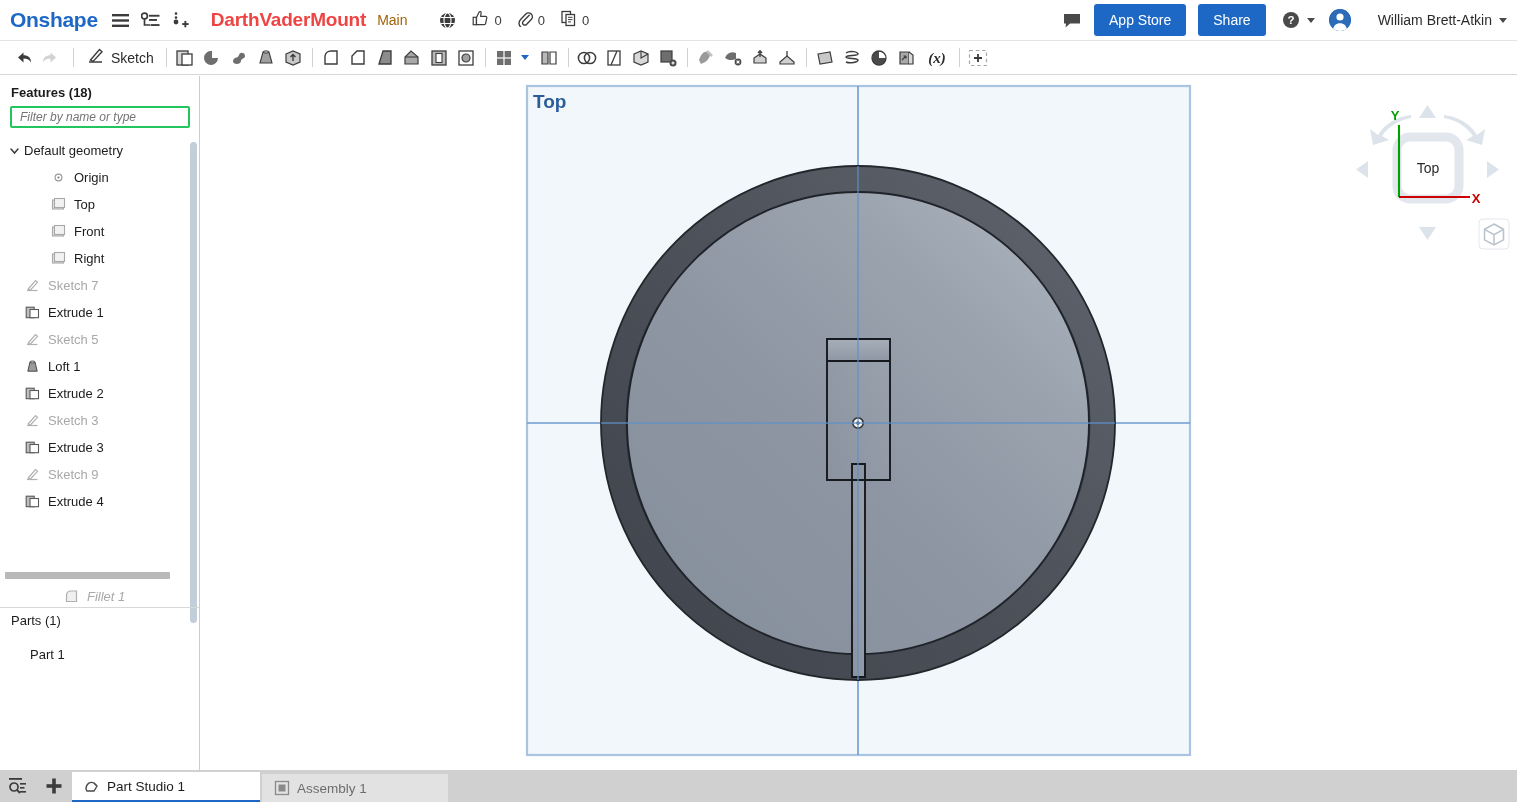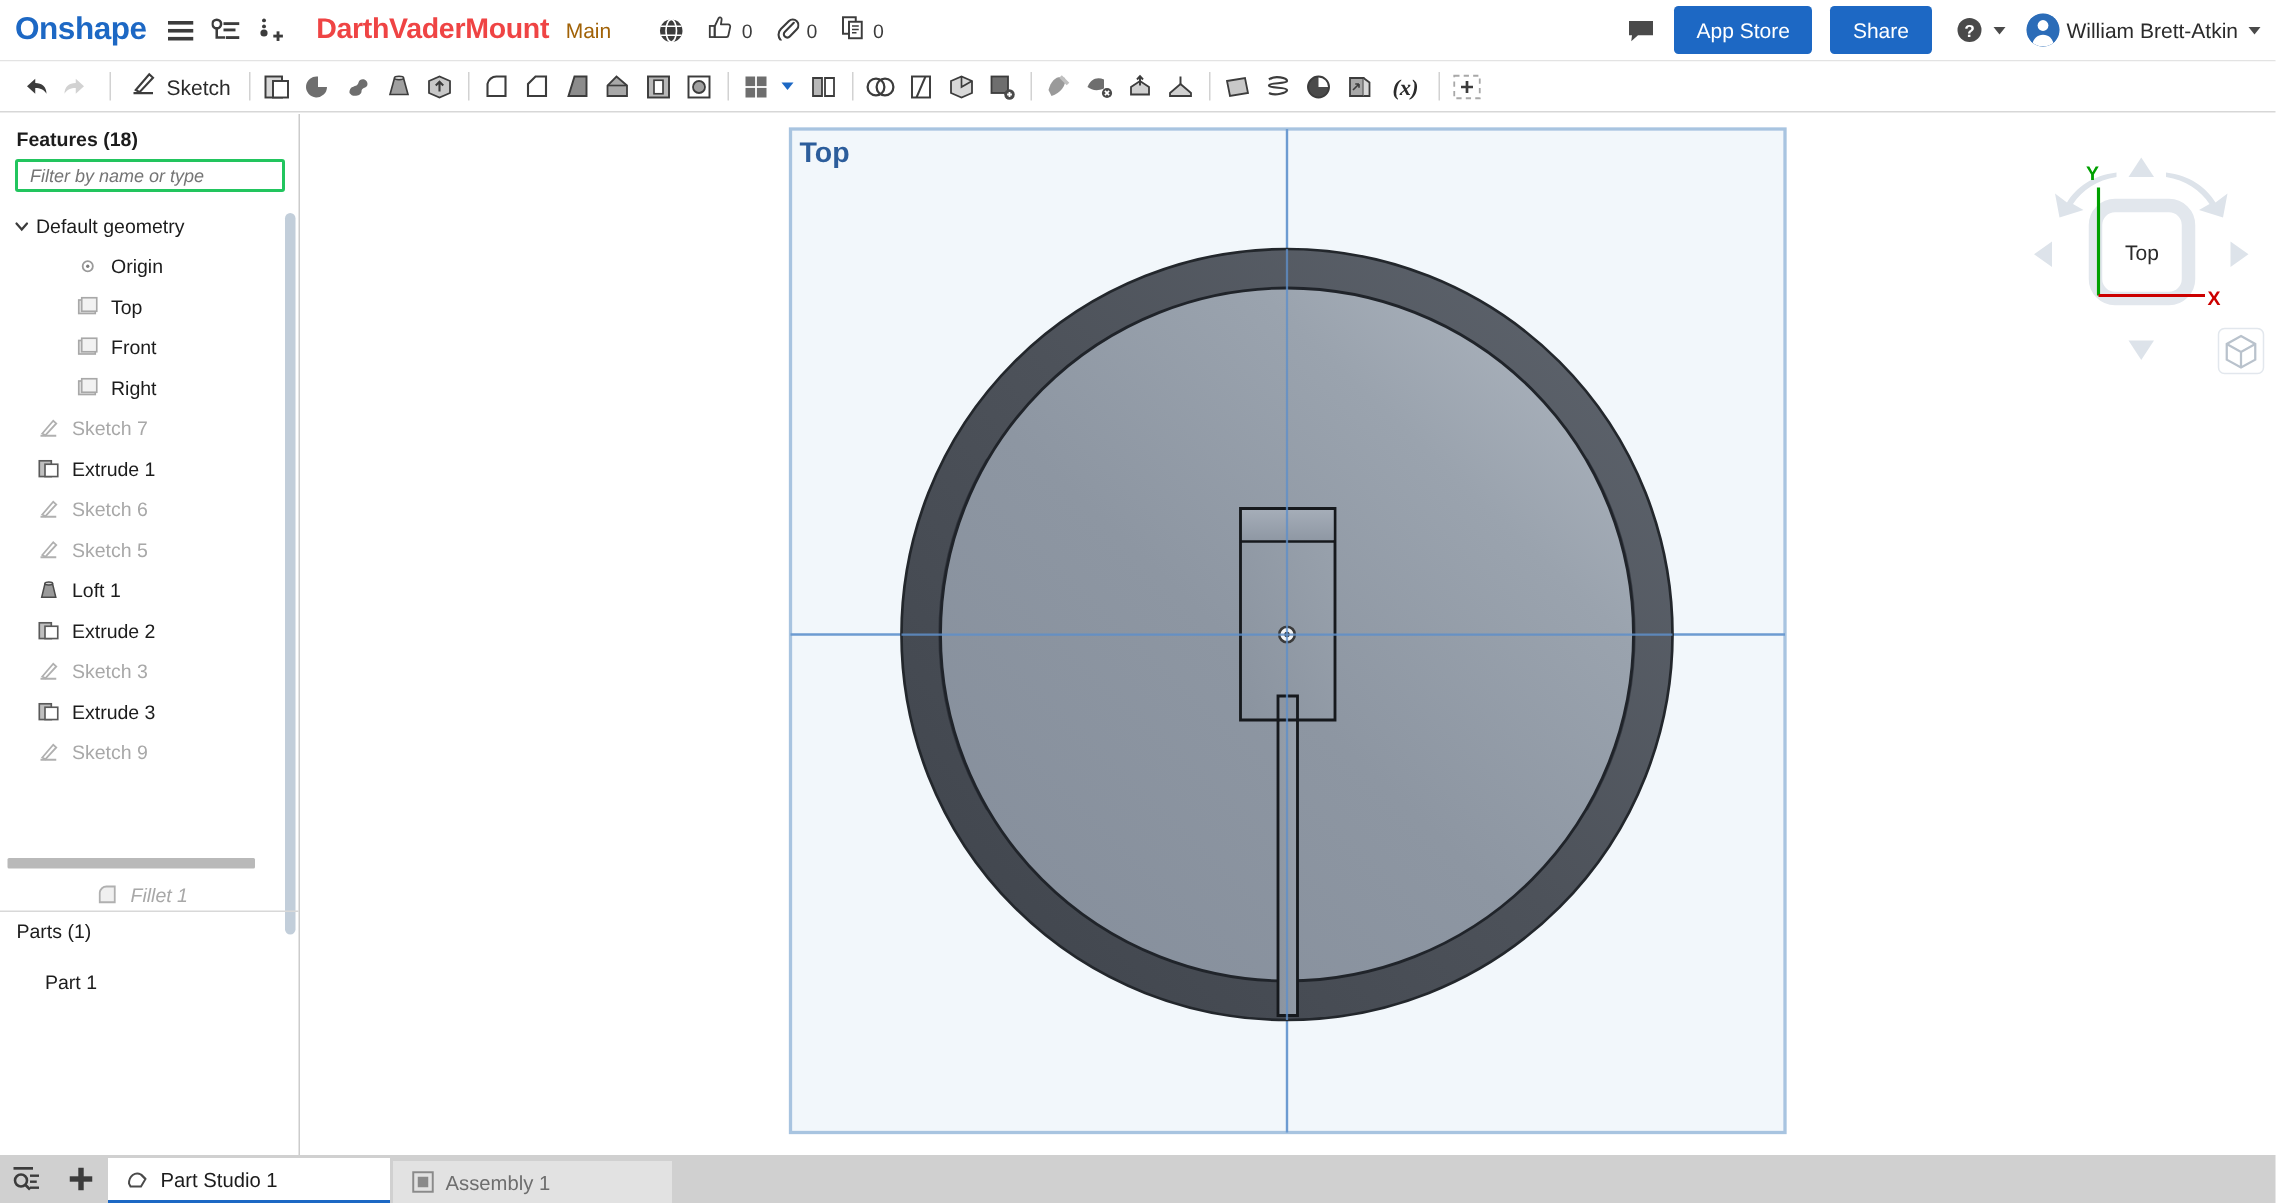--- a/index.html
+++ b/index.html
@@ -45,21 +45,21 @@
     margin-left: auto; display: flex; align-items: center;
     margin-right: 10px;
   }
   .blue-btn {
     background: #1d68c4; color: #fff;
     font-size: 14px; font-weight: normal;
     border: none; border-radius: 3px;
     padding: 8px 15px; margin-left: 12px;
     cursor: pointer; font-family: "Liberation Sans", sans-serif;
   }
-  #user-name { font-size: 14px; color: #2b2b2b; margin-left: 5px; }
+  #user-name { font-size: 14px; color: #2b2b2b; margin-left: 27px; }
   .caret-dn {
     width: 0; height: 0; margin-left: 7px;
     border-left: 4.5px solid transparent;
     border-right: 4.5px solid transparent;
     border-top: 5.5px solid #4a4a4a;
   }
   #avatar {
     width: 22px; height: 22px; border-radius: 50%;
     background: #2b6cb8; margin-left: 14px;
     display: flex; align-items: flex-end; justify-content: center;
@@ -589,81 +589,81 @@
         <span>Extrude 1</span>
       </div>
       <div class="tree-row dim">
         <span class="chev"></span>
         <span class="ticon">
           <svg width="15" height="15" viewBox="0 0 15 15">
             <path d="M2 12.5 L12.5 12.5" stroke="#b0b0b0" stroke-width="1.2"></path>
             <path d="M3.2 11 L10.5 2.5 L12.5 4.3 L5.2 12.2 Z" fill="none" stroke="#b0b0b0" stroke-width="1.2"></path>
           </svg>
         </span>
-        <span>Sketch 6</span>
+        <span>Sketch 5</span>
+      </div>
+      <div class="tree-row">
+        <span class="chev"></span>
+        <span class="ticon">
+          <svg width="15" height="15" viewBox="0 0 15 15">
+            <path d="M5 3 L10 3 L12.2 12.2 L2.8 12.2 Z" fill="#9a9a9a" stroke="#4a4a4a" stroke-width="1"></path>
+            <ellipse cx="7.5" cy="3" rx="2.6" ry="1" fill="#d5d5d5" stroke="#4a4a4a" stroke-width="0.9"></ellipse>
+          </svg>
+        </span>
+        <span>Loft 1</span>
+      </div>
+      <div class="tree-row">
+        <span class="chev"></span>
+        <span class="ticon">
+          <svg width="15" height="15" viewBox="0 0 15 15">
+            <rect x="1.2" y="2.2" width="8" height="10.5" fill="#bfbfbf" stroke="#5a5a5a" stroke-width="1.1"></rect>
+            <rect x="5" y="4.5" width="8.5" height="8.2" fill="#fff" stroke="#5a5a5a" stroke-width="1.1"></rect>
+          </svg>
+        </span>
+        <span>Extrude 2</span>
       </div>
       <div class="tree-row dim">
         <span class="chev"></span>
         <span class="ticon">
           <svg width="15" height="15" viewBox="0 0 15 15">
             <path d="M2 12.5 L12.5 12.5" stroke="#b0b0b0" stroke-width="1.2"></path>
             <path d="M3.2 11 L10.5 2.5 L12.5 4.3 L5.2 12.2 Z" fill="none" stroke="#b0b0b0" stroke-width="1.2"></path>
           </svg>
         </span>
-        <span>Sketch 5</span>
-      </div>
-      <div class="tree-row">
-        <span class="chev"></span>
-        <span class="ticon">
-          <svg width="15" height="15" viewBox="0 0 15 15">
-            <path d="M5 3 L10 3 L12.2 12.2 L2.8 12.2 Z" fill="#9a9a9a" stroke="#4a4a4a" stroke-width="1"></path>
-            <ellipse cx="7.5" cy="3" rx="2.6" ry="1" fill="#d5d5d5" stroke="#4a4a4a" stroke-width="0.9"></ellipse>
-          </svg>
-        </span>
-        <span>Loft 1</span>
+        <span>Sketch 3</span>
       </div>
       <div class="tree-row">
         <span class="chev"></span>
         <span class="ticon">
           <svg width="15" height="15" viewBox="0 0 15 15">
             <rect x="1.2" y="2.2" width="8" height="10.5" fill="#bfbfbf" stroke="#5a5a5a" stroke-width="1.1"></rect>
             <rect x="5" y="4.5" width="8.5" height="8.2" fill="#fff" stroke="#5a5a5a" stroke-width="1.1"></rect>
           </svg>
         </span>
-        <span>Extrude 2</span>
+        <span>Extrude 3</span>
       </div>
       <div class="tree-row dim">
         <span class="chev"></span>
         <span class="ticon">
           <svg width="15" height="15" viewBox="0 0 15 15">
             <path d="M2 12.5 L12.5 12.5" stroke="#b0b0b0" stroke-width="1.2"></path>
             <path d="M3.2 11 L10.5 2.5 L12.5 4.3 L5.2 12.2 Z" fill="none" stroke="#b0b0b0" stroke-width="1.2"></path>
           </svg>
         </span>
-        <span>Sketch 3</span>
+        <span>Sketch 9</span>
       </div>
       <div class="tree-row">
         <span class="chev"></span>
         <span class="ticon">
           <svg width="15" height="15" viewBox="0 0 15 15">
             <rect x="1.2" y="2.2" width="8" height="10.5" fill="#bfbfbf" stroke="#5a5a5a" stroke-width="1.1"></rect>
             <rect x="5" y="4.5" width="8.5" height="8.2" fill="#fff" stroke="#5a5a5a" stroke-width="1.1"></rect>
           </svg>
         </span>
-        <span>Extrude 3</span>
-      </div>
-      <div class="tree-row dim">
-        <span class="chev"></span>
-        <span class="ticon">
-          <svg width="15" height="15" viewBox="0 0 15 15">
-            <path d="M2 12.5 L12.5 12.5" stroke="#b0b0b0" stroke-width="1.2"></path>
-            <path d="M3.2 11 L10.5 2.5 L12.5 4.3 L5.2 12.2 Z" fill="none" stroke="#b0b0b0" stroke-width="1.2"></path>
-          </svg>
-        </span>
-        <span>Sketch 9</span>
+        <span>Extrude 4</span>
       </div>
     </div>
   <div id="tree-scroll"></div>
 
   <div id="rollback"></div>
 
   <div id="fillet-row">
     <div class="tree-row italic-dim">
       <span class="chev"></span>
       <span class="ticon">

